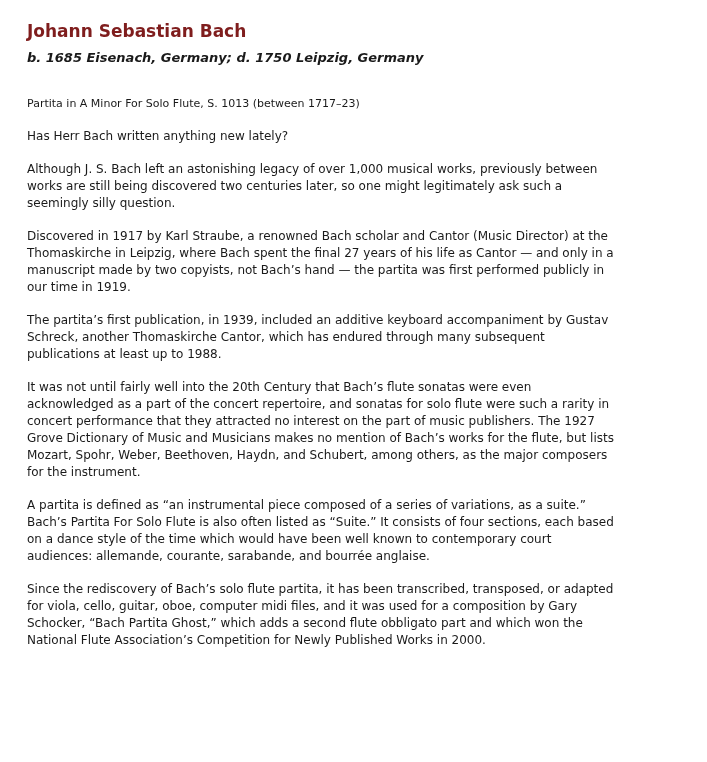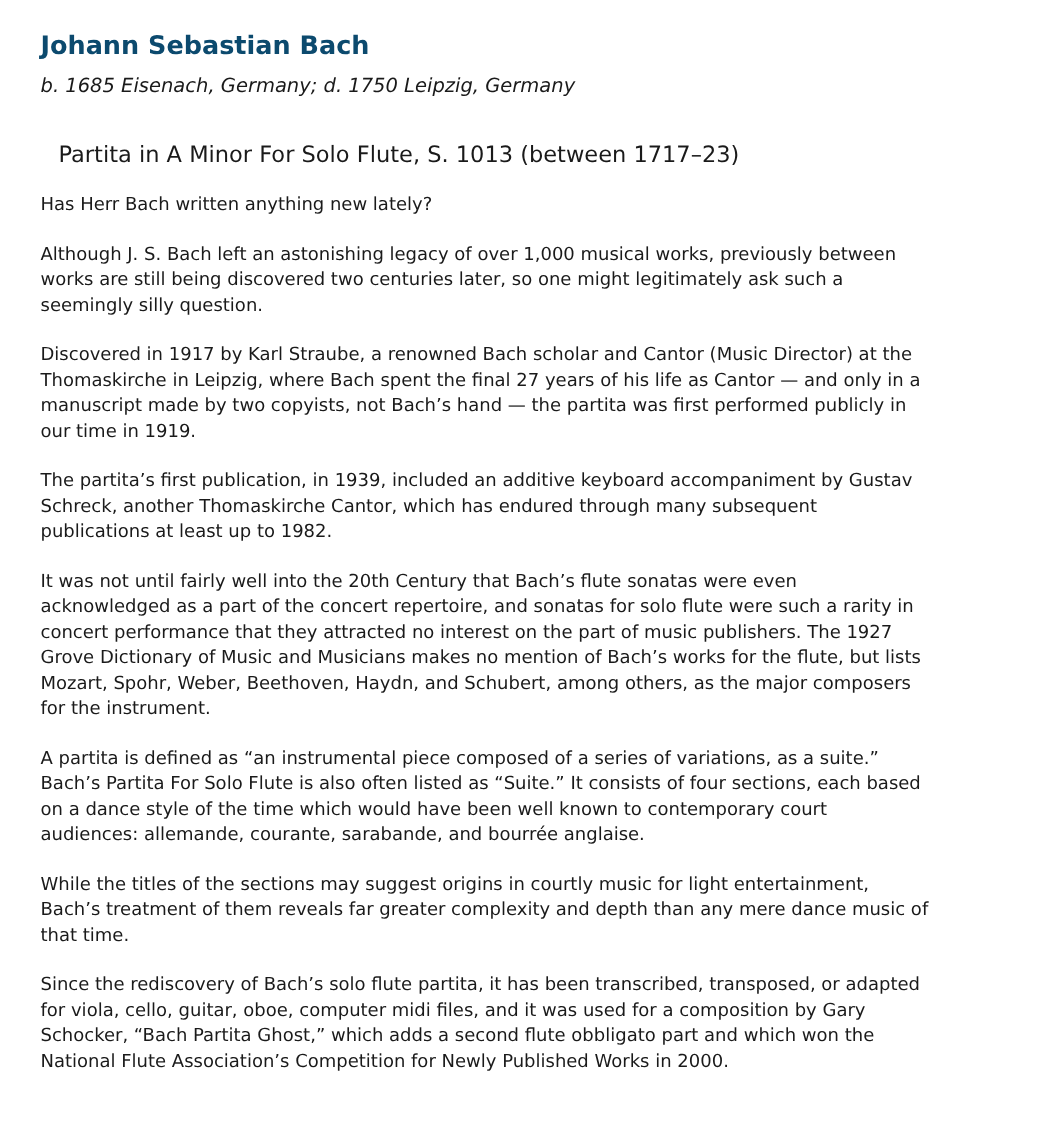--- a/index.html
+++ b/index.html
@@ -14,33 +14,34 @@
     font-family: "DejaVu Sans", "Liberation Sans", sans-serif;
     color: #1a1a1a;
   }
   .doc {
     padding: 21px 10px 0 27px;
   }
   .title {
     font-size: 17px;
     font-weight: bold;
     line-height: 20px;
-    color: #0c4a6e;
+    color: #7f1d1d;
     margin: 0 0 8px 0;
   }
   .subtitle {
     font-size: 13px;
     font-style: italic;
     line-height: 17px;
     margin: 0;
+    font-weight: bold;
   }
   .work-heading {
-    font-size: 15px;
+    font-size: 11px;
     line-height: 17px;
-    margin: 29px 0 16px 12px;
+    margin: 29px 0 16px 0;
     white-space: pre-line;
   }
   .para {
     font-size: 12px;
     line-height: 17px;
     margin: 0 0 16px 0;
     white-space: pre-line;
   }
 </style>
 </head>
@@ -54,32 +55,29 @@
       <p class="para">Has Herr Bach written anything new lately?</p>
       <p class="para">Although J. S. Bach left an astonishing legacy of over 1,000 musical works, previously between
 works are still being discovered two centuries later, so one might legitimately ask such a
 seemingly silly question.</p>
       <p class="para">Discovered in 1917 by Karl Straube, a renowned Bach scholar and Cantor (Music Director) at the
 Thomaskirche in Leipzig, where Bach spent the final 27 years of his life as Cantor — and only in a
 manuscript made by two copyists, not Bach’s hand — the partita was first performed publicly in
 our time in 1919.</p>
       <p class="para">The partita’s first publication, in 1939, included an additive keyboard accompaniment by Gustav
 Schreck, another Thomaskirche Cantor, which has endured through many subsequent
-publications at least up to 1982.</p>
+publications at least up to 1988.</p>
       <p class="para">It was not until fairly well into the 20th Century that Bach’s flute sonatas were even
 acknowledged as a part of the concert repertoire, and sonatas for solo flute were such a rarity in
 concert performance that they attracted no interest on the part of music publishers. The 1927
 Grove Dictionary of Music and Musicians makes no mention of Bach’s works for the flute, but lists
 Mozart, Spohr, Weber, Beethoven, Haydn, and Schubert, among others, as the major composers
 for the instrument.</p>
       <p class="para">A partita is defined as “an instrumental piece composed of a series of variations, as a suite.”
 Bach’s Partita For Solo Flute is also often listed as “Suite.” It consists of four sections, each based
 on a dance style of the time which would have been well known to contemporary court
 audiences: allemande, courante, sarabande, and bourrée anglaise.</p>
-      <p class="para">While the titles of the sections may suggest origins in courtly music for light entertainment,
-Bach’s treatment of them reveals far greater complexity and depth than any mere dance music of
-that time.</p>
       <p class="para">Since the rediscovery of Bach’s solo flute partita, it has been transcribed, transposed, or adapted
 for viola, cello, guitar, oboe, computer midi files, and it was used for a composition by Gary
 Schocker, “Bach Partita Ghost,” which adds a second flute obbligato part and which won the
 National Flute Association’s Competition for Newly Published Works in 2000.</p>
     </div>
 </div>
 
 </body></html>

